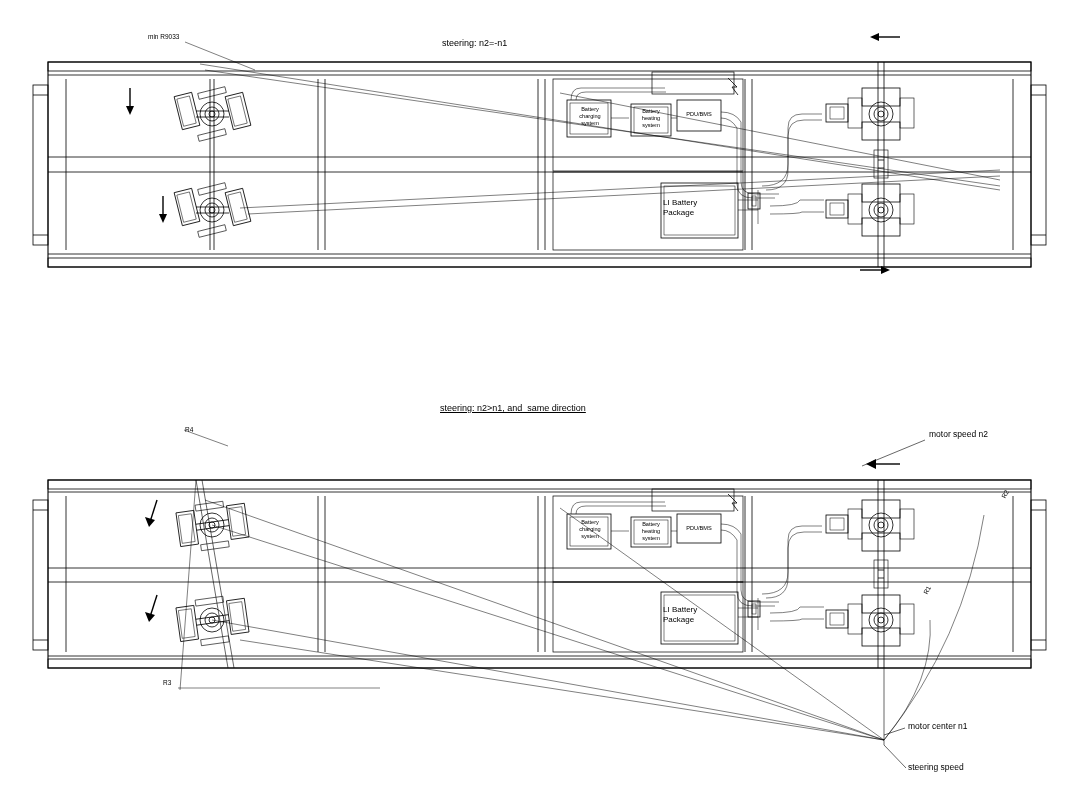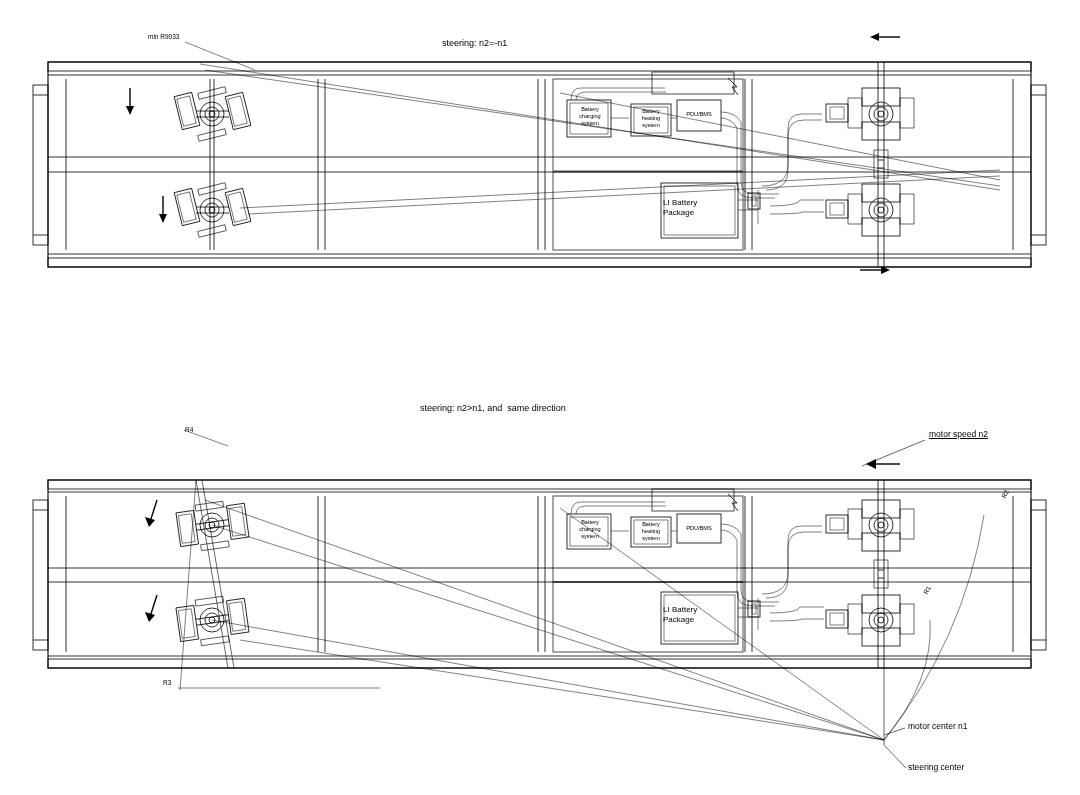--- a/index.html
+++ b/index.html
@@ -350,34 +350,34 @@
   <div class="box-label" style="left:570px; top:106px; width:40px;">Battery
 charging
 system</div>
   <div class="box-label" style="left:633px; top:108px; width:36px;">Battery
 heating
 system</div>
   <div class="box-label" style="left:679px; top:111px; width:40px;">PDU/BMS</div>
   <div class="batt-label" style="left:663px; top:198px; width:73px;">LI Battery
 Package</div>
 
-  <div class="title" style="left:420px; top:403px;">steering: n2&gt;n1, and  same direction</div>
+  <div class="title" style="left:440px; top:403px;text-decoration:underline;">steering: n2&gt;n1, and  same direction</div>
 
   <div class="box-label" style="left:570px; top:519px; width:40px;">Battery
 charging
 system</div>
   <div class="box-label" style="left:633px; top:521px; width:36px;">Battery
 heating
 system</div>
   <div class="box-label" style="left:679px; top:525px; width:40px;">PDU/BMS</div>
   <div class="batt-label" style="left:663px; top:605px; width:73px;">LI Battery
 Package</div>
 
   <div class="lbl small" style="left:185px; top:426px;">R4</div>
   <div class="lbl small" style="left:163px; top:679px;">R3</div>
   <div class="lbl small rot-neg" style="left:1000px; top:496px; transform: rotate(-62deg);">R2</div>
   <div class="lbl small rot-neg" style="left:922px; top:592px; transform: rotate(-62deg);">R1</div>
 
-  <div class="lbl" style="left:929px; top:430px;text-decoration:underline;">motor speed n2</div>
+  <div class="lbl" style="left:929px; top:430px;">motor speed n2</div>
   <div class="lbl" style="left:908px; top:722px;">motor center n1</div>
-  <div class="lbl" style="left:908px; top:763px;">steering center</div>
+  <div class="lbl" style="left:908px; top:763px;">steering speed</div>
 
 </div>
 
 </body></html>

